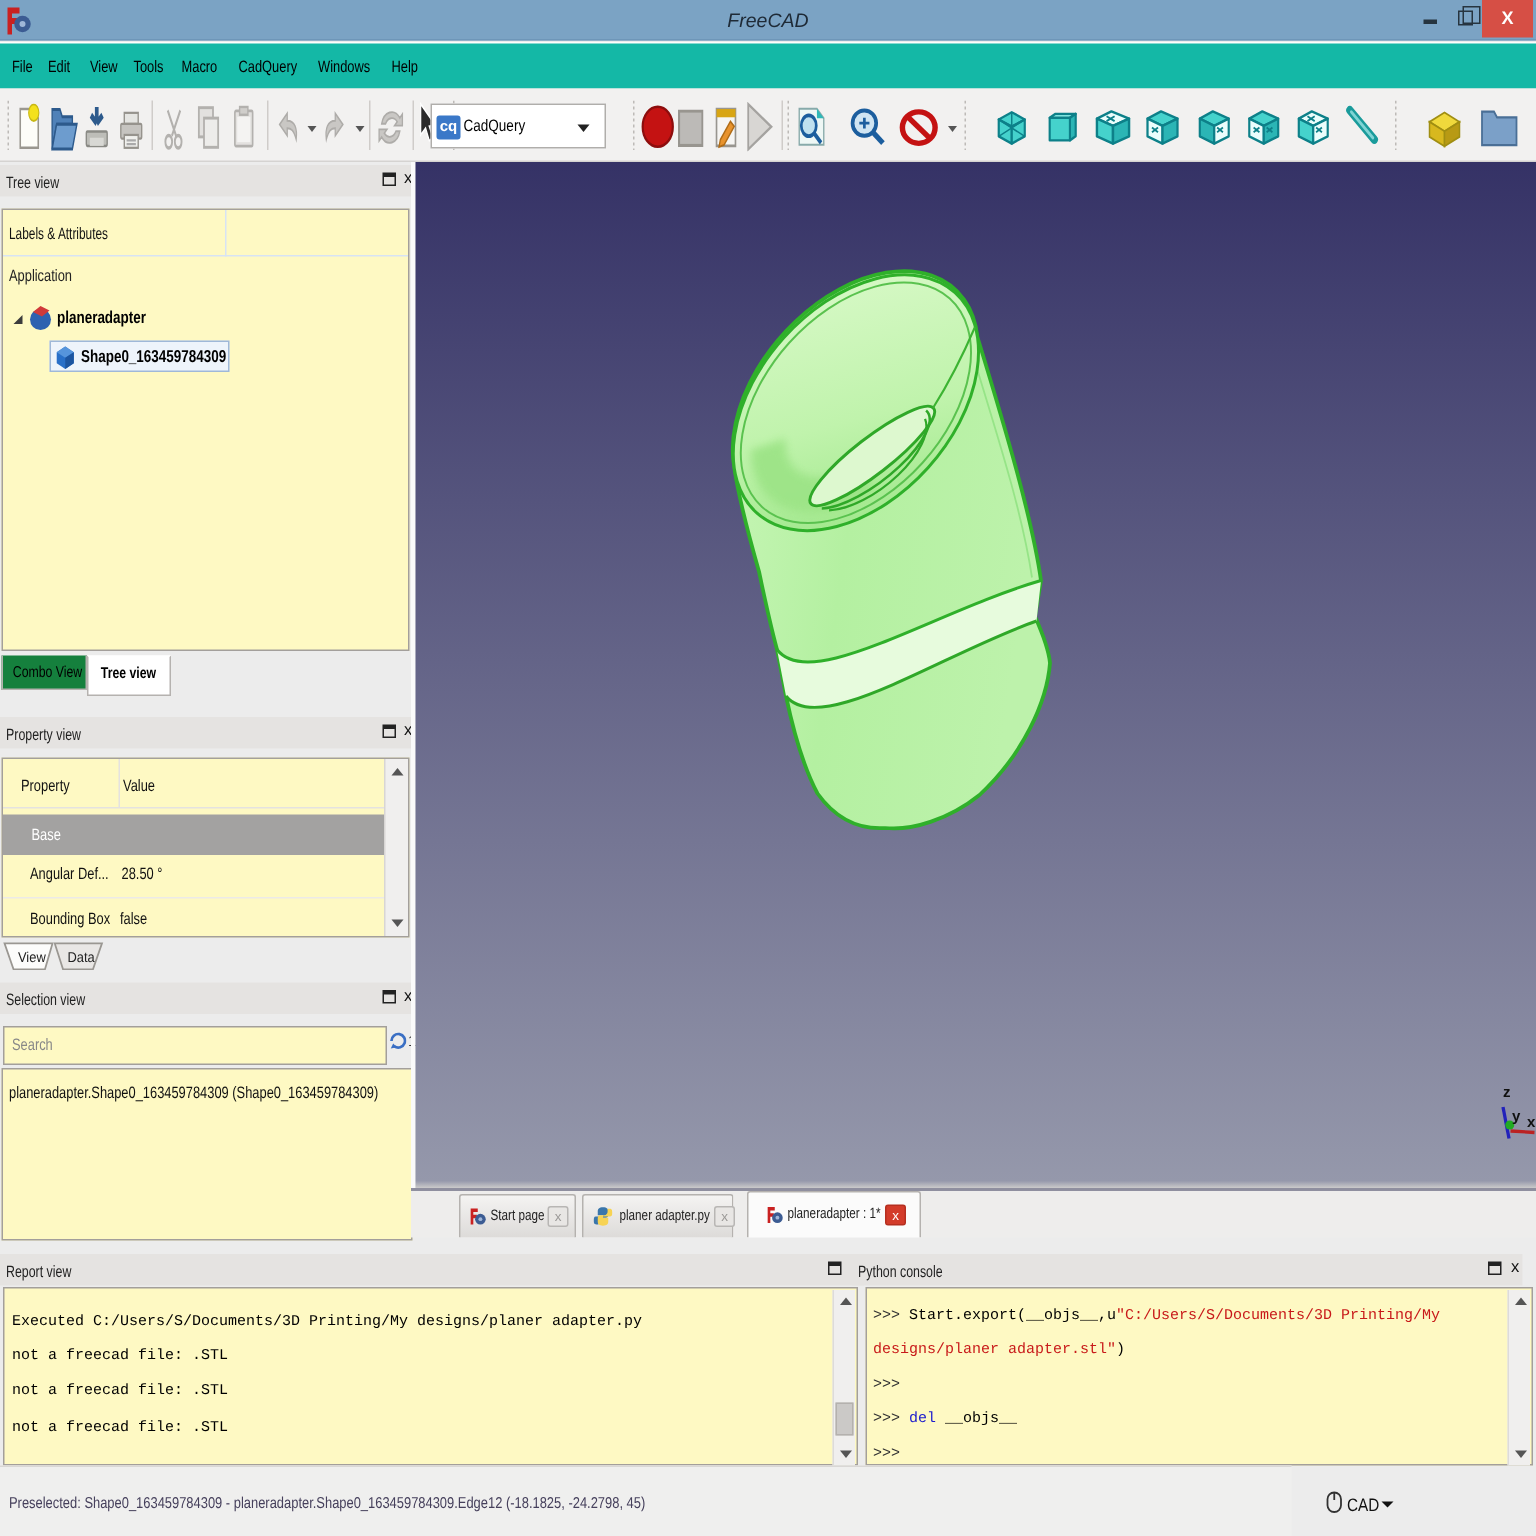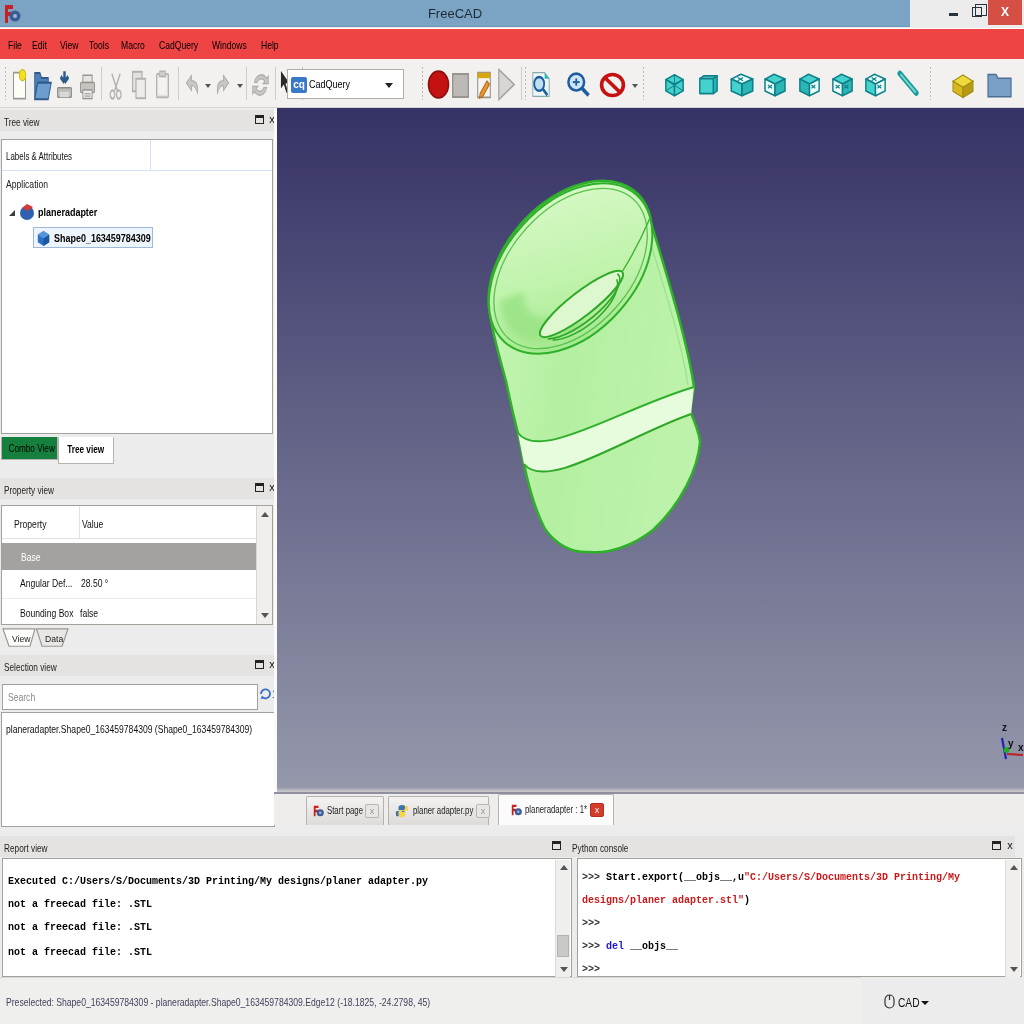--- a/index.html
+++ b/index.html
@@ -2,49 +2,49 @@
 <html><head>
 <meta charset="utf-8">
 <style>
 * { margin:0; padding:0; box-sizing:border-box; }
 html,body { width:1024px; height:1024px; overflow:hidden; }
 body { font-family:"Liberation Sans", sans-serif; position:relative; background:#ececec; }
 .abs { position:absolute; }
 .ct { transform:scaleX(0.78); transform-origin:0 50%; white-space:nowrap; }
 
 
-#titlebar { left:0; top:0; width:910px; height:27px; background:#7ba3c4; border-bottom:1px solid #6e96b8; }
+#titlebar { left:0; top:0; width:1024px; height:27px; background:#7ba3c4; border-bottom:1px solid #6e96b8;font-style:italic; }
 #titlebar .title { width:100%; text-align:center; top:6px; font-size:13px; color:#1e2a36; }
 #btn-close { left:988px; top:0; width:34px; height:25px; background:#d64f45; color:#fff; text-align:center; font-size:12px; line-height:25px; font-weight:bold; }
 #btn-min { left:949px; top:13px; width:9px; height:3px; background:#26343f; }
 #btn-max { left:972px; top:7px; width:10px; height:10px; border:1px solid #26343f; background:transparent; }
 #btn-max:before { content:""; position:absolute; left:2px; top:-4px; width:10px; height:10px; border:1px solid #26343f; }
 
 
-#menubar { left:0; top:28px; width:1024px; height:31px; background:#ef4444; border-top:1px solid #fdfdfd; }
+#menubar { left:0; top:28px; width:1024px; height:31px; background:#14b8a6; border-top:1px solid #fdfdfd; }
 #menubar span { position:absolute; top:10px; font-size:11px; color:#000; transform:scaleX(0.78); transform-origin:0 50%; }
 
 
 #toolbar { left:0; top:59px; width:1024px; height:49px; background:#f2f1f0; border-bottom:1px solid #d5d3d1; }
 .tsep { position:absolute; top:67px; width:1px; height:33px; background:#cfccc9; }
 .thandle { position:absolute; top:67px; width:3px; height:33px; background-image:repeating-linear-gradient(#bdbab7 0 2px, transparent 2px 4px); background-size:1px 4px; background-repeat:repeat-y; background-position:0 0, 2px 2px; }
 .ticon { position:absolute; top:66px; }
 
 
 #combo { left:287px; top:69px; width:117px; height:30px; background:#fff; border:1px solid #b0aeab; }
 #combo .cq { position:absolute; left:3px; top:7px; width:16px; height:16px; background:#3a78c8; border-radius:2px; color:#fff; font-size:10px; font-weight:bold; text-align:center; line-height:16px; }
 #combo .lbl { position:absolute; left:21px; top:8px; font-size:11px; color:#000; transform:scaleX(0.82); transform-origin:0 50%; }
 #combo .arr { position:absolute; right:10px; top:13px; width:0; height:0; border-left:4px solid transparent; border-right:4px solid transparent; border-top:5px solid #222; }
 
 
 .ptitle { position:absolute; left:0; width:274px; height:21px; background:#e5e3e1; }
 .ptitle .t { position:absolute; left:4px; top:6px; font-size:11px; color:#222; transform:scaleX(0.75); transform-origin:0 50%; white-space:nowrap; }
 .dockbtn { position:absolute; top:3px; width:12px; height:13px; font-size:11px; color:#111; text-align:center; line-height:13px; }
 .float-ic { position:absolute; top:5px; width:9px; height:9px; border:1px solid #222; border-top:3px solid #222; }
-.whitebox { position:absolute; background:#ffffff; border:1px solid #a39f9b; }
+.whitebox { position:absolute; background:#fef9c3; border:1px solid #a39f9b; }
 
 
 #tv-box { left:1px; top:139px; width:272px; height:295px; }
 #tv-hdr { position:absolute; left:0; top:0; width:270px; height:31px; border-bottom:1px solid #d7e3f4; }
 #tv-hdr .vline { position:absolute; left:148px; top:0; width:1px; height:31px; background:#d7e3f4; }
 #tv-hdr .t { position:absolute; left:4px; top:10px; font-size:11px; color:#111; transform:scaleX(0.72); transform-origin:0 50%; white-space:nowrap; }
 
 
 .btab { position:absolute; font-size:10.5px; text-align:center; white-space:nowrap; overflow:hidden; }
 .btab span{ display:inline-block; transform:scaleX(0.78); transform-origin:50% 50%; }
@@ -65,21 +65,21 @@
 
 
 #tabstrip { left:274px; top:792px; width:750px; height:33px; background:#eeedec; border-top:2px solid #8f8f9f; }
 .mditab { position:absolute; top:2px; height:29px; background:linear-gradient(#f4f3f2,#dddbd9); border:1px solid #b5b2af; border-bottom:none; border-radius:2px 2px 0 0; font-size:10px; color:#222; white-space:nowrap;margin-left:24px; }
 .mditab.active { background:#fbfbfb; top:0px; height:31px; }
 .closebox { position:absolute; top:7px; width:14px; height:14px; border:1px solid #b8b6b4; border-radius:2px; background:#e8e6e4; color:#9a9896; font-size:9px; line-height:12px; text-align:center; }
 
 
 #report-box { left:2px; top:858px; width:570px; height:119px; }
 #pyc-box { left:577px; top:858px; width:445px; height:119px; }
-.mono { font-family:"Liberation Mono", monospace; font-size:10px; font-weight:bold; white-space:pre; }
+.mono { font-family:"Liberation Mono", monospace; font-size:10px; font-weight:normal; white-space:pre; }
 .scrollv { position:absolute; top:1px; width:15px; background:#f0efee; border-left:1px solid #dddbd9; }
 
 
 #statusbar { left:0; top:977px; width:861px; height:47px; background:#efefee; border-top:1px solid #d9d7d5; }
 </style>
 </head>
 <body>
 
 <div id="titlebar" class="abs">
   <div class="abs title">FreeCAD</div>

